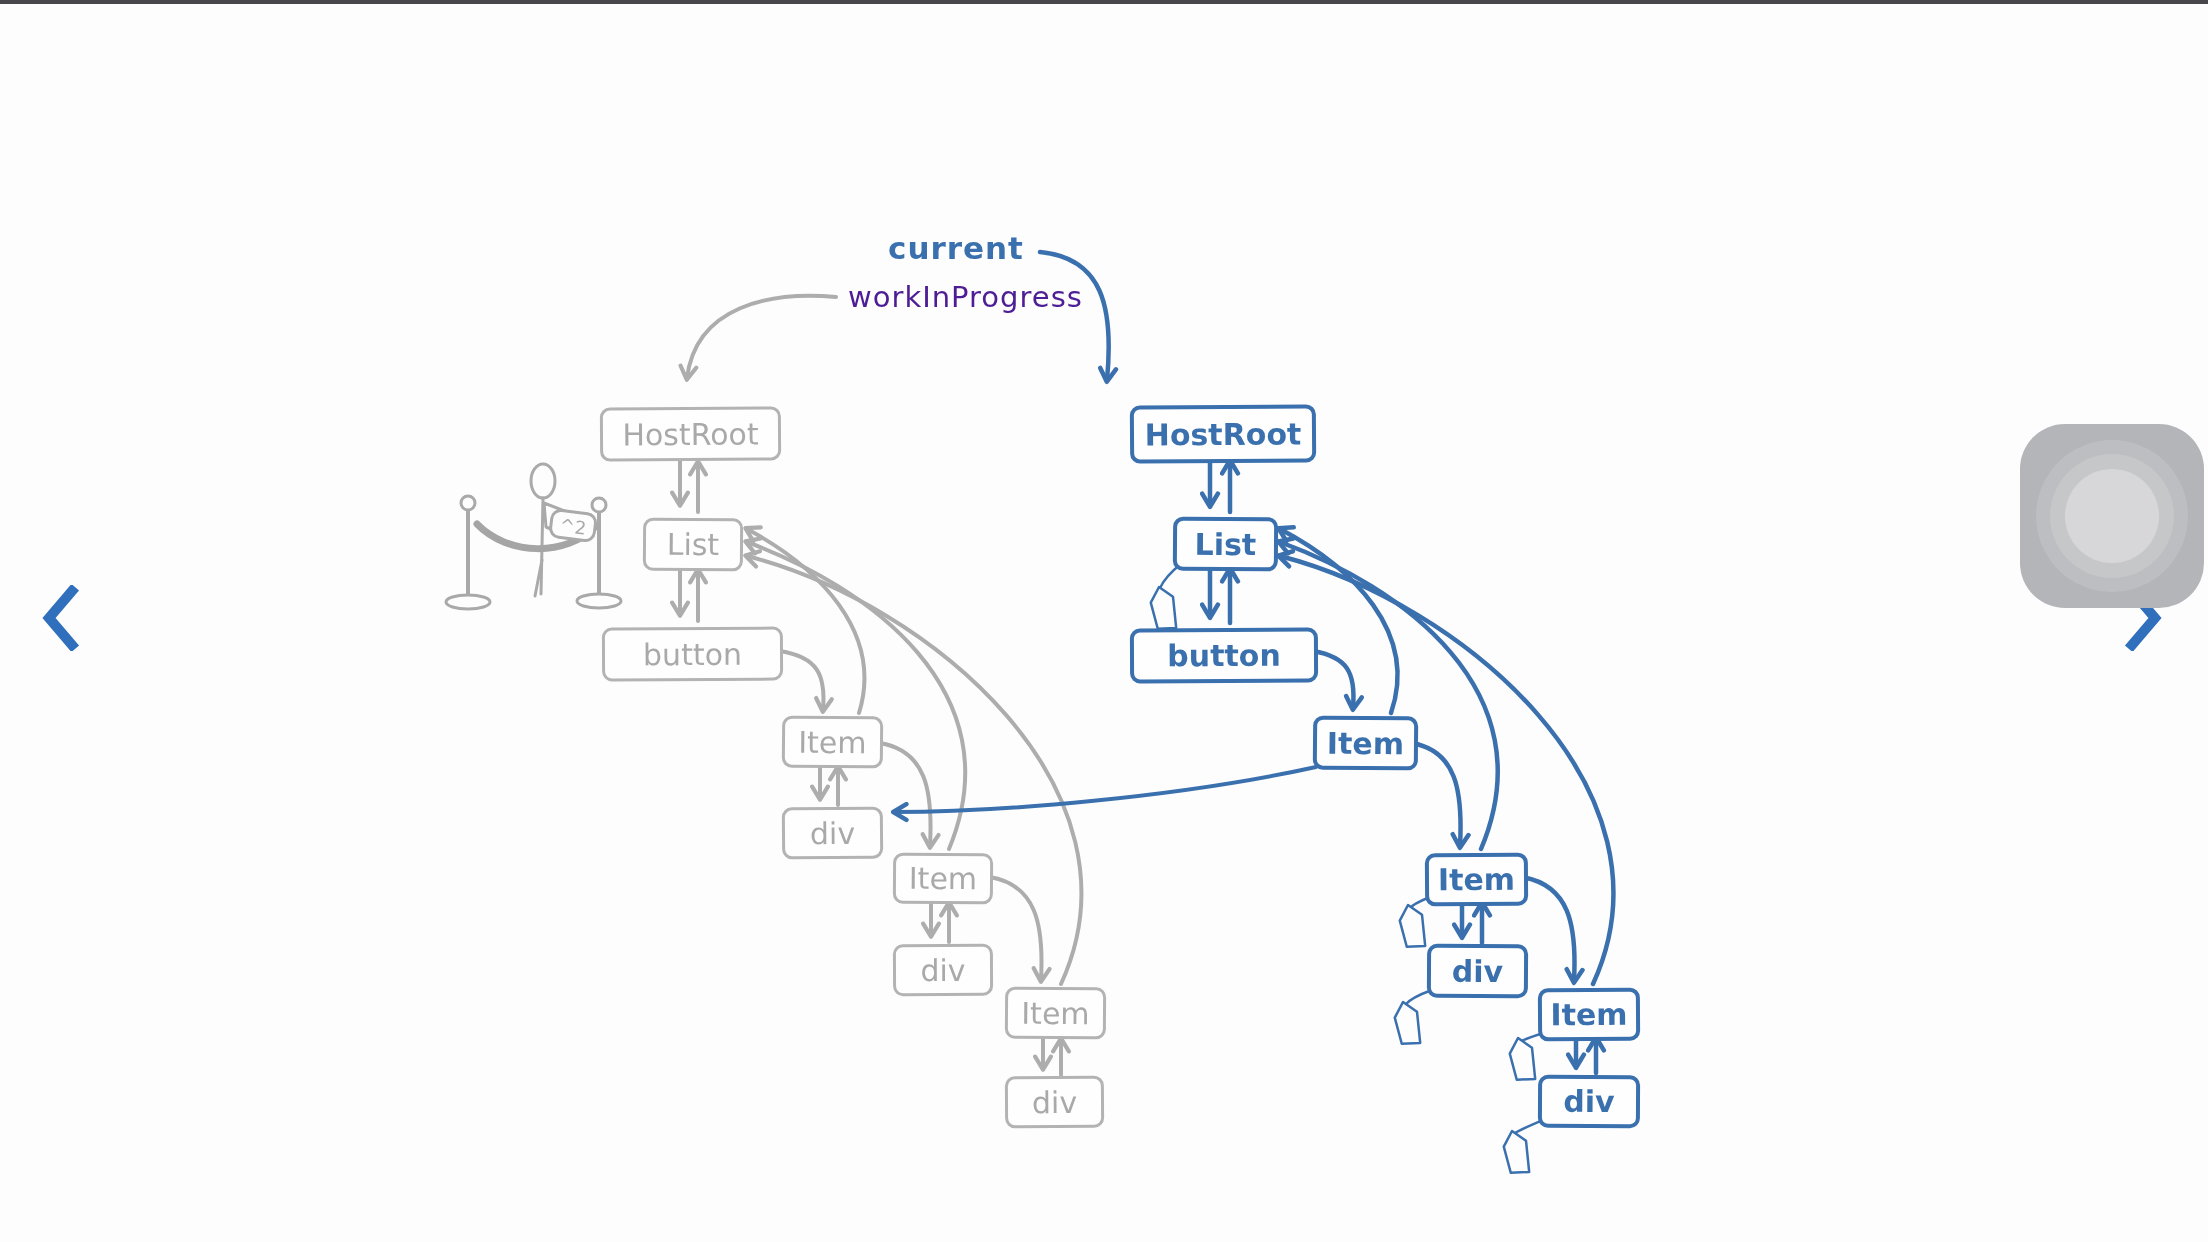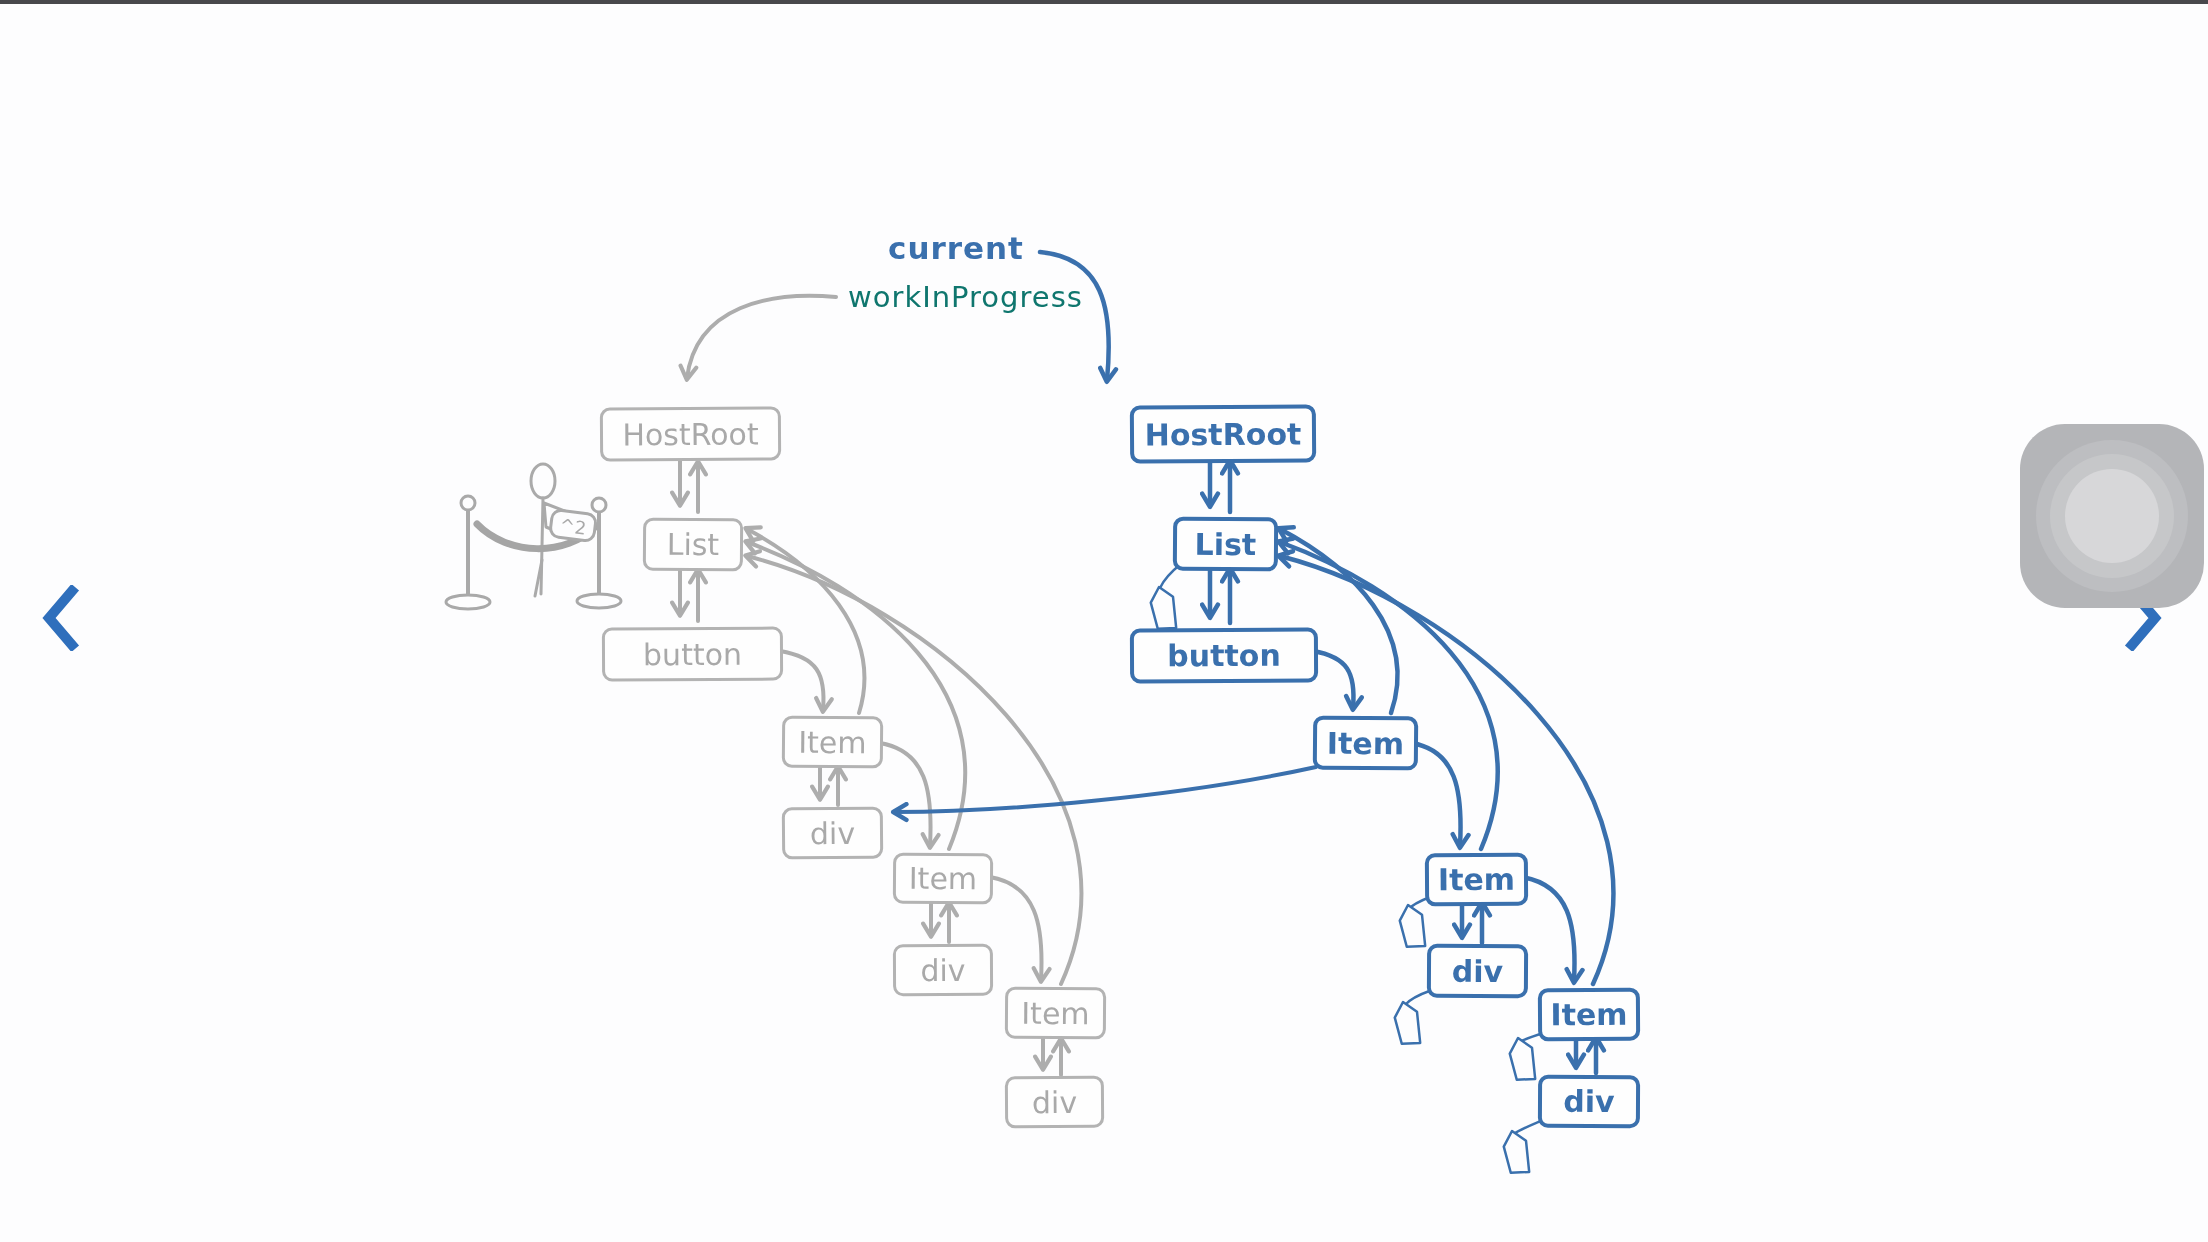--- a/index.html
+++ b/index.html
@@ -6,21 +6,21 @@
   .stage{position:relative;width:2208px;height:1242px;background:#fdfdfe;overflow:hidden;
          font-family:"DejaVu Sans",sans-serif;}
   .top-strip{position:absolute;left:0;top:0;width:2208px;height:4px;background:#48484c;}
   .layer{position:absolute;left:0;top:0;width:2208px;height:1242px;}
   .node{position:absolute;display:flex;align-items:center;justify-content:center;
         background:#fefefe;border-radius:10px;white-space:nowrap;}
   .node.g{border:3px solid #b3b3b3;color:#a9a9a9;font-size:30px;}
   .node.b{border:4px solid #3a70ad;color:#3a70ad;font-size:30px;font-weight:bold;}
   .lbl{position:absolute;white-space:nowrap;}
   .lbl-current{left:888px;top:230px;color:#3a70ad;font-size:31px;font-weight:bold;letter-spacing:1px;}
-  .lbl-wip{left:848px;top:280px;color:#0f766e;font-size:29px;letter-spacing:1px;}
+  .lbl-wip{left:848px;top:280px;color:#4c1d95;font-size:29px;letter-spacing:1px;}
   .navchev{position:absolute;width:44px;height:66px;cursor:pointer;}
   .navchev.prev{left:38px;top:585px;}
   .navchev.next{left:2122px;top:585px;}
   .atouch{position:absolute;left:2020px;top:424px;width:184px;height:184px;border-radius:45px;
           background:#b4b5b8;display:flex;align-items:center;justify-content:center;cursor:pointer;}
   .atouch .r1{width:152px;height:152px;border-radius:50%;background:#bdbec1;
               display:flex;align-items:center;justify-content:center;}
   .atouch .r2{width:124px;height:124px;border-radius:50%;background:#c6c7c9;
               display:flex;align-items:center;justify-content:center;}
   .atouch .r3{width:94px;height:94px;border-radius:50%;background:#d7d7d9;}

